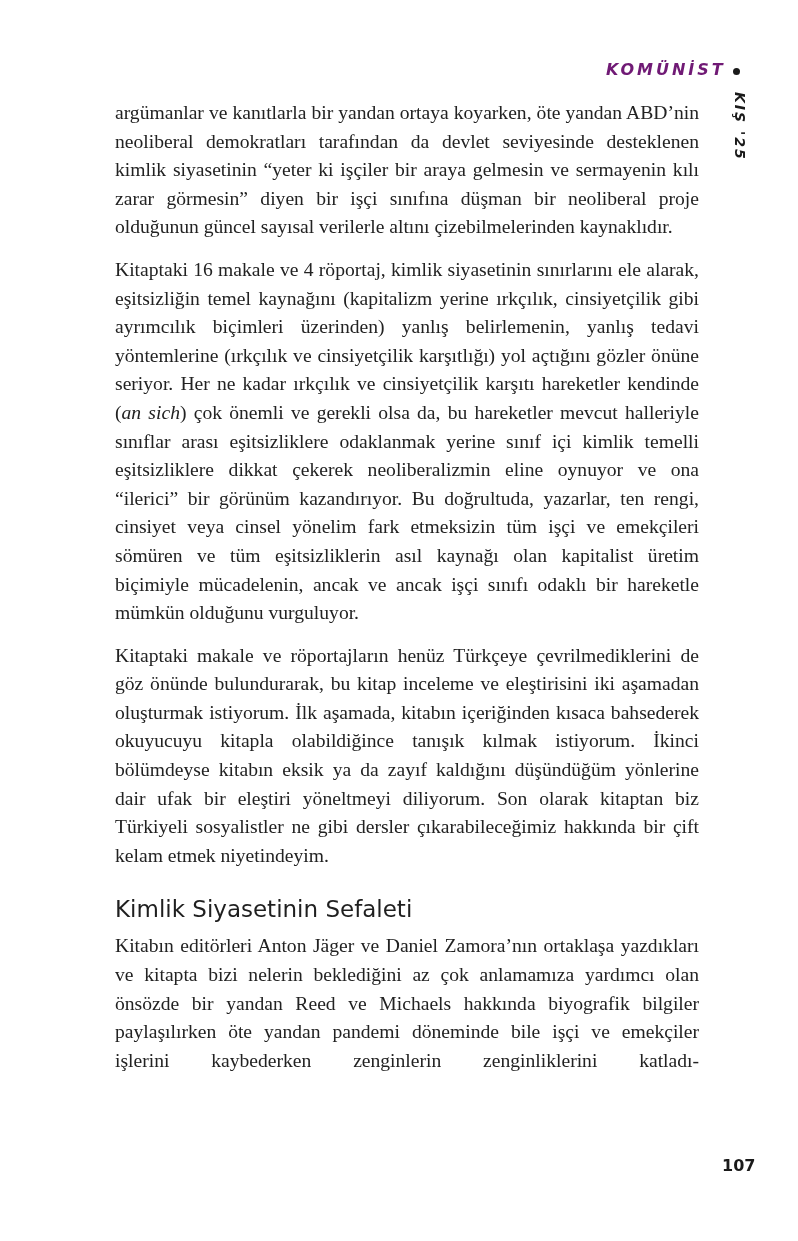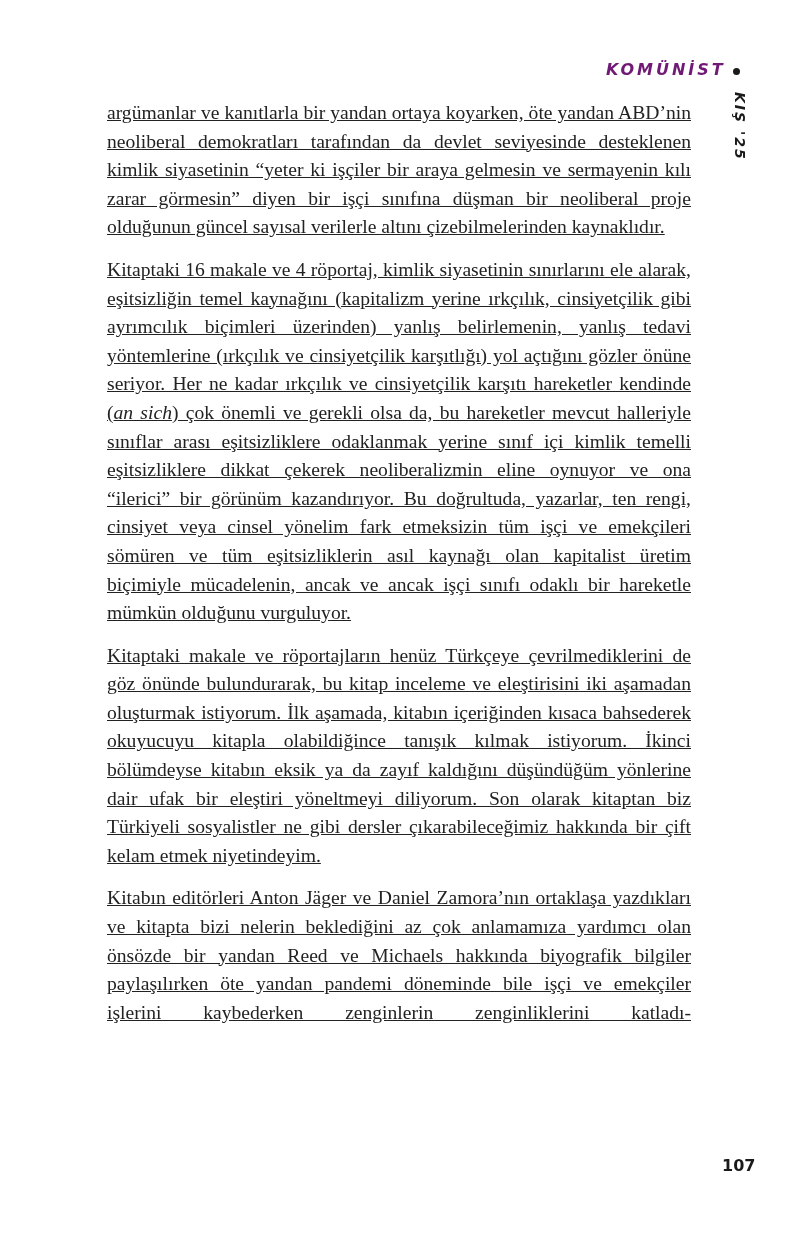--- a/index.html
+++ b/index.html
@@ -13,23 +13,23 @@
       position: absolute; top: 68px; left: 733px; width: 7px; height: 7px;
       border-radius: 50%; background: #1a1a1a;
     }
     .side-season {
       position: absolute; top: 92px; left: 724px; width: 24px; height: 70px;
       writing-mode: vertical-rl;
       font-family: "DejaVu Sans", sans-serif; font-weight: bold; font-style: italic;
       font-size: 14px; letter-spacing: 2px; color: #1a1a1a;
     }
     .body-text {
-      position: absolute; left: 107px; width: 584px; top: 99px;
+      position: absolute; left: 115px; width: 584px; top: 99px;
       font-family: "Liberation Serif", serif; font-size: 19.6px; line-height: 28.6px;
-      color: #222222; text-align: justify; text-decoration: underline;
+      color: #222222; text-align: justify;
     }
     .body-text p { margin: 0 0 14px 0; hyphens: manual; }
     .section-heading {
       font-family: "DejaVu Sans", sans-serif; font-size: 23px; font-weight: normal;
       color: #1f1f1f; margin: 24px 0 8px 0; line-height: 30px;
     }
     .page-number {
       position: absolute; top: 1156px; left: 722px;
       font-family: "DejaVu Sans", sans-serif; font-weight: bold; font-size: 16px; color: #1a1a1a;
     }
@@ -38,16 +38,17 @@
 <body>
 
 <div class="header-brand">KOMÜNİST</div>
 <div class="header-dot"></div>
 <div class="side-season">KIŞ '25</div>
 
 <div class="body-text">
   <p>argümanlar ve kanıtlarla bir yandan ortaya koyarken, öte yandan ABD’nin neoliberal demokratları tarafından da devlet seviyesinde desteklenen kimlik siyasetinin “yeter ki işçiler bir araya gelmesin ve sermayenin kılı zarar görmesin” diyen bir işçi sınıfına düşman bir neoliberal proje olduğunun güncel sayısal verilerle altını çizebilme­lerinden kaynaklıdır.</p>
   <p><span>Kitaptaki 16 makale ve 4 röportaj, kimlik siyasetinin sınırlarını ele alarak, eşitsizliğin temel kaynağını (kapitalizm yerine ırkçılık, cinsi­yetçilik gibi ayrımcılık biçimleri üzerinden) yanlış belirlemenin, yan­lış tedavi yöntemlerine (ırkçılık ve cinsiyetçilik karşıtlığı) yol açtığını gözler önüne seriyor. Her ne kadar ırkçılık ve cinsiyetçilik karşıtı ha­reketler kendinde (</span><em>an sich</em><span>) çok önemli ve gerekli olsa da, bu hareket­ler mevcut halleriyle sınıflar arası eşitsizliklere odaklanmak yerine sınıf içi kimlik temelli eşitsizliklere dikkat çekerek neoliberalizmin eline oynuyor ve ona “ilerici” bir görünüm kazandırıyor. Bu doğrul­tuda, yazarlar, ten rengi, cinsiyet veya cinsel yönelim fark etmeksi­zin tüm işçi ve emekçileri sömüren ve tüm eşitsizliklerin asıl kaynağı olan kapitalist üretim biçimiyle mücadelenin, ancak ve ancak işçi sı­nıfı odaklı bir hareketle mümkün olduğunu vurguluyor.</span></p>
   <p>Kitaptaki makale ve röportajların henüz Türkçeye çevrilmedikleri­ni de göz önünde bulundurarak, bu kitap inceleme ve eleştirisini iki aşamadan oluşturmak istiyorum. İlk aşamada, kitabın içeriğinden kısaca bahsederek okuyucuyu kitapla olabildiğince tanışık kılmak istiyorum. İkinci bölümdeyse kitabın eksik ya da zayıf kaldığını dü­şündüğüm yönlerine dair ufak bir eleştiri yöneltmeyi diliyorum. Son olarak kitaptan biz Türkiyeli sosyalistler ne gibi dersler çıkarabilece­ğimiz hakkında bir çift kelam etmek niyetindeyim.</p>
+  <h2 class="section-heading">Kimlik Siyasetinin Sefaleti</h2>
   <p style="text-align-last: justify;">Kitabın editörleri Anton Jäger ve Daniel Zamora’nın ortaklaşa yaz­dıkları ve kitapta bizi nelerin beklediğini az çok anlamamıza yardım­cı olan önsözde bir yandan Reed ve Michaels hakkında biyografik bilgiler paylaşılırken öte yandan pandemi döneminde bile işçi ve emekçiler işlerini kaybederken zenginlerin zenginliklerini katladı-</p>
 </div>
 
 <div class="page-number">107</div>
 
 </body></html>

